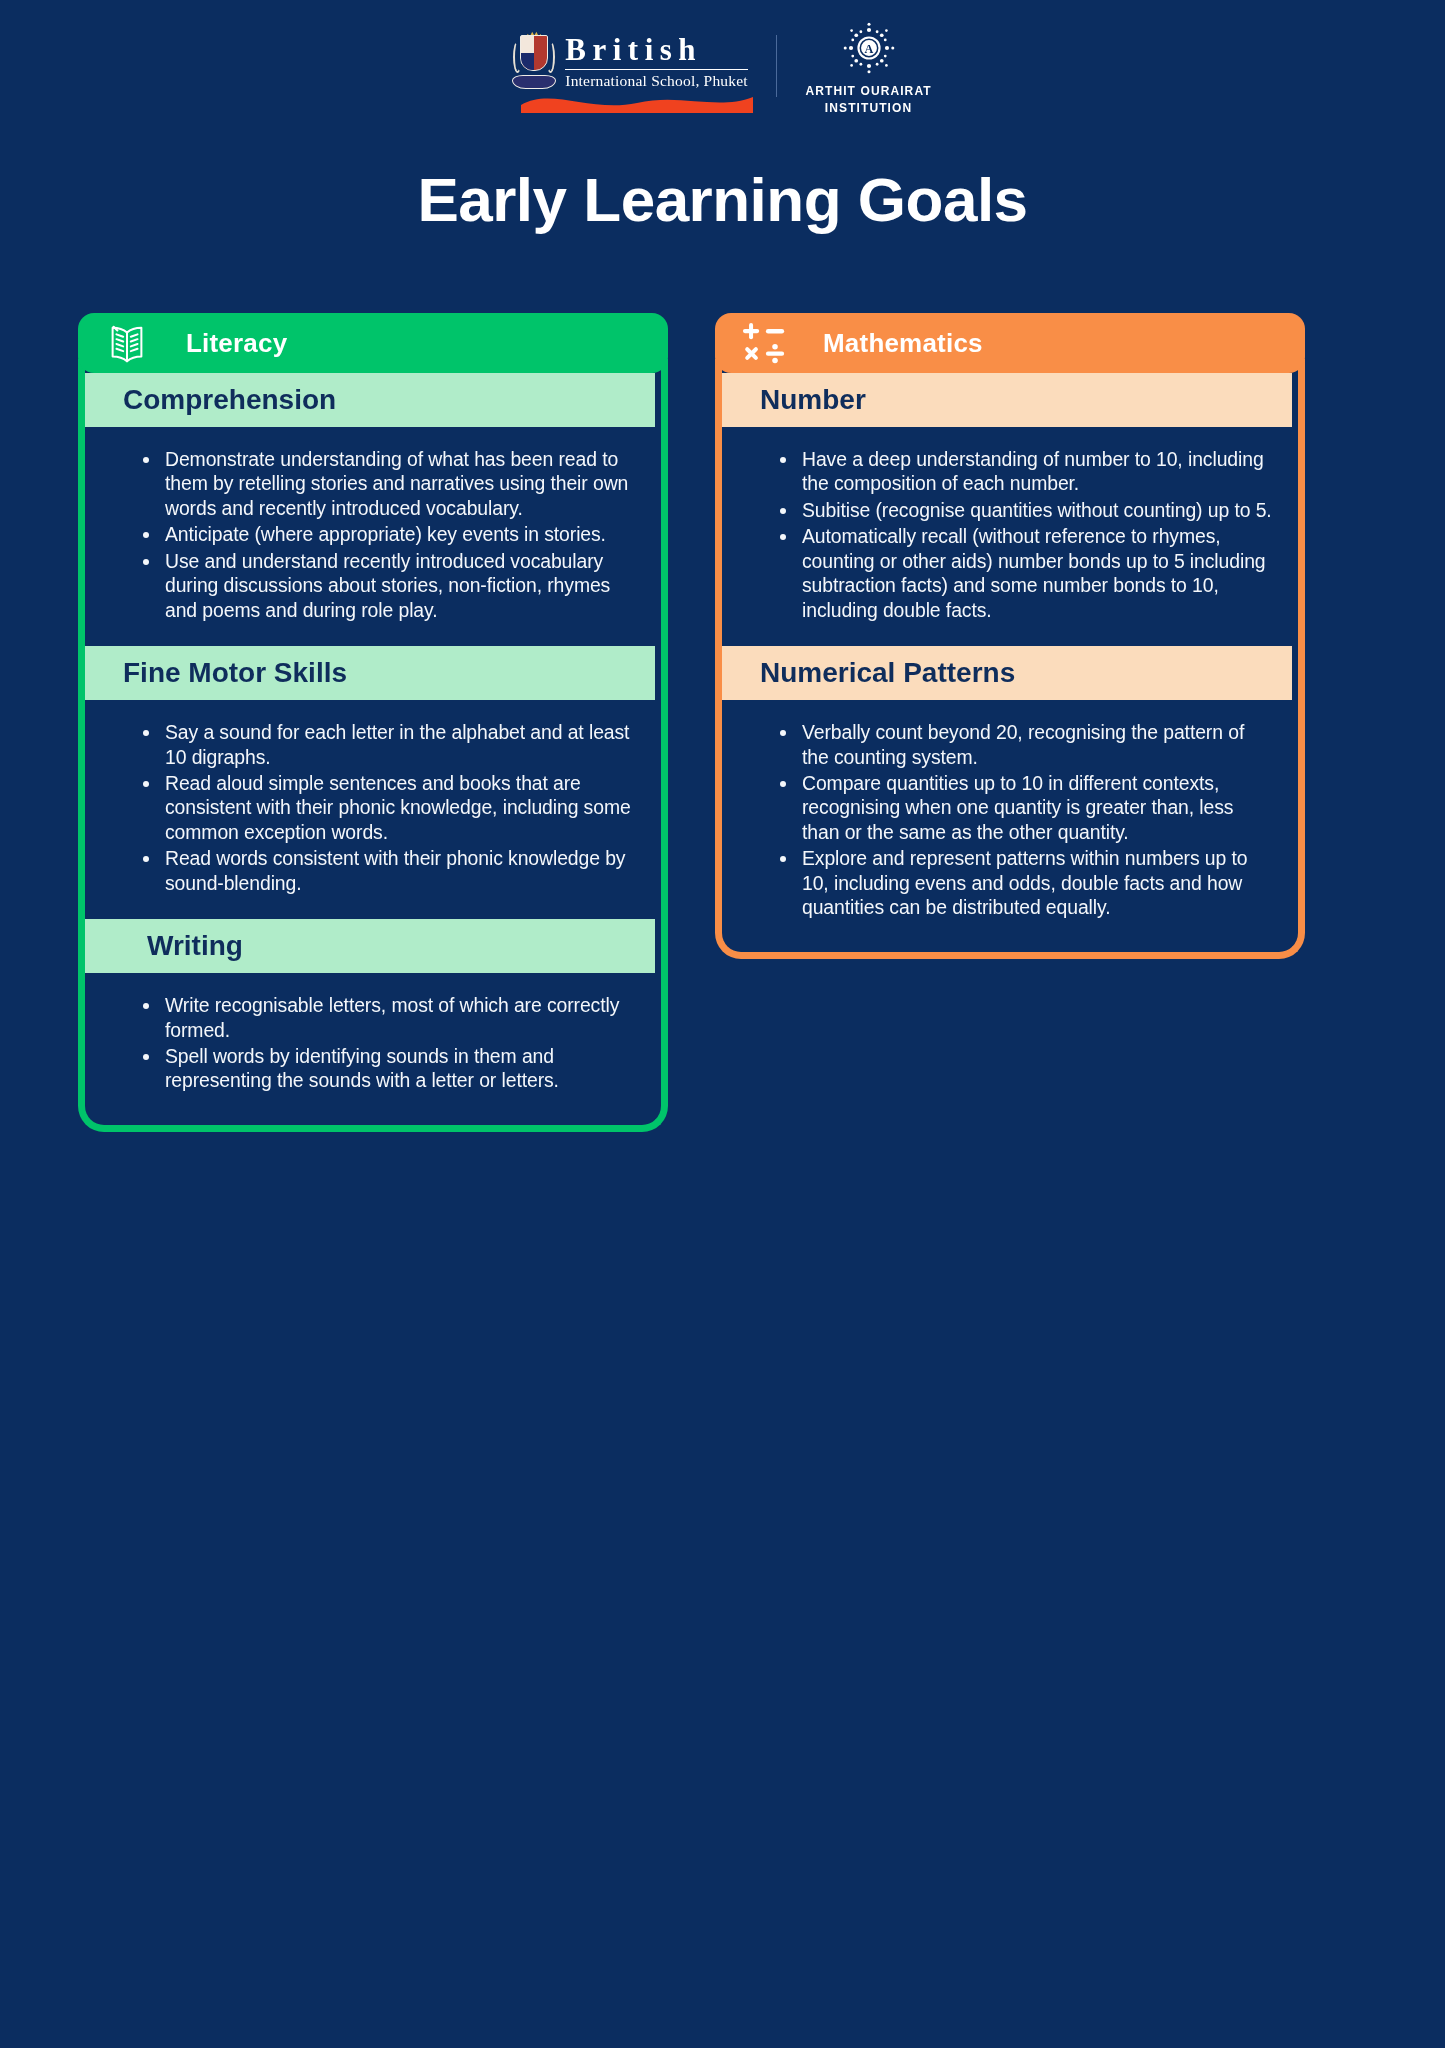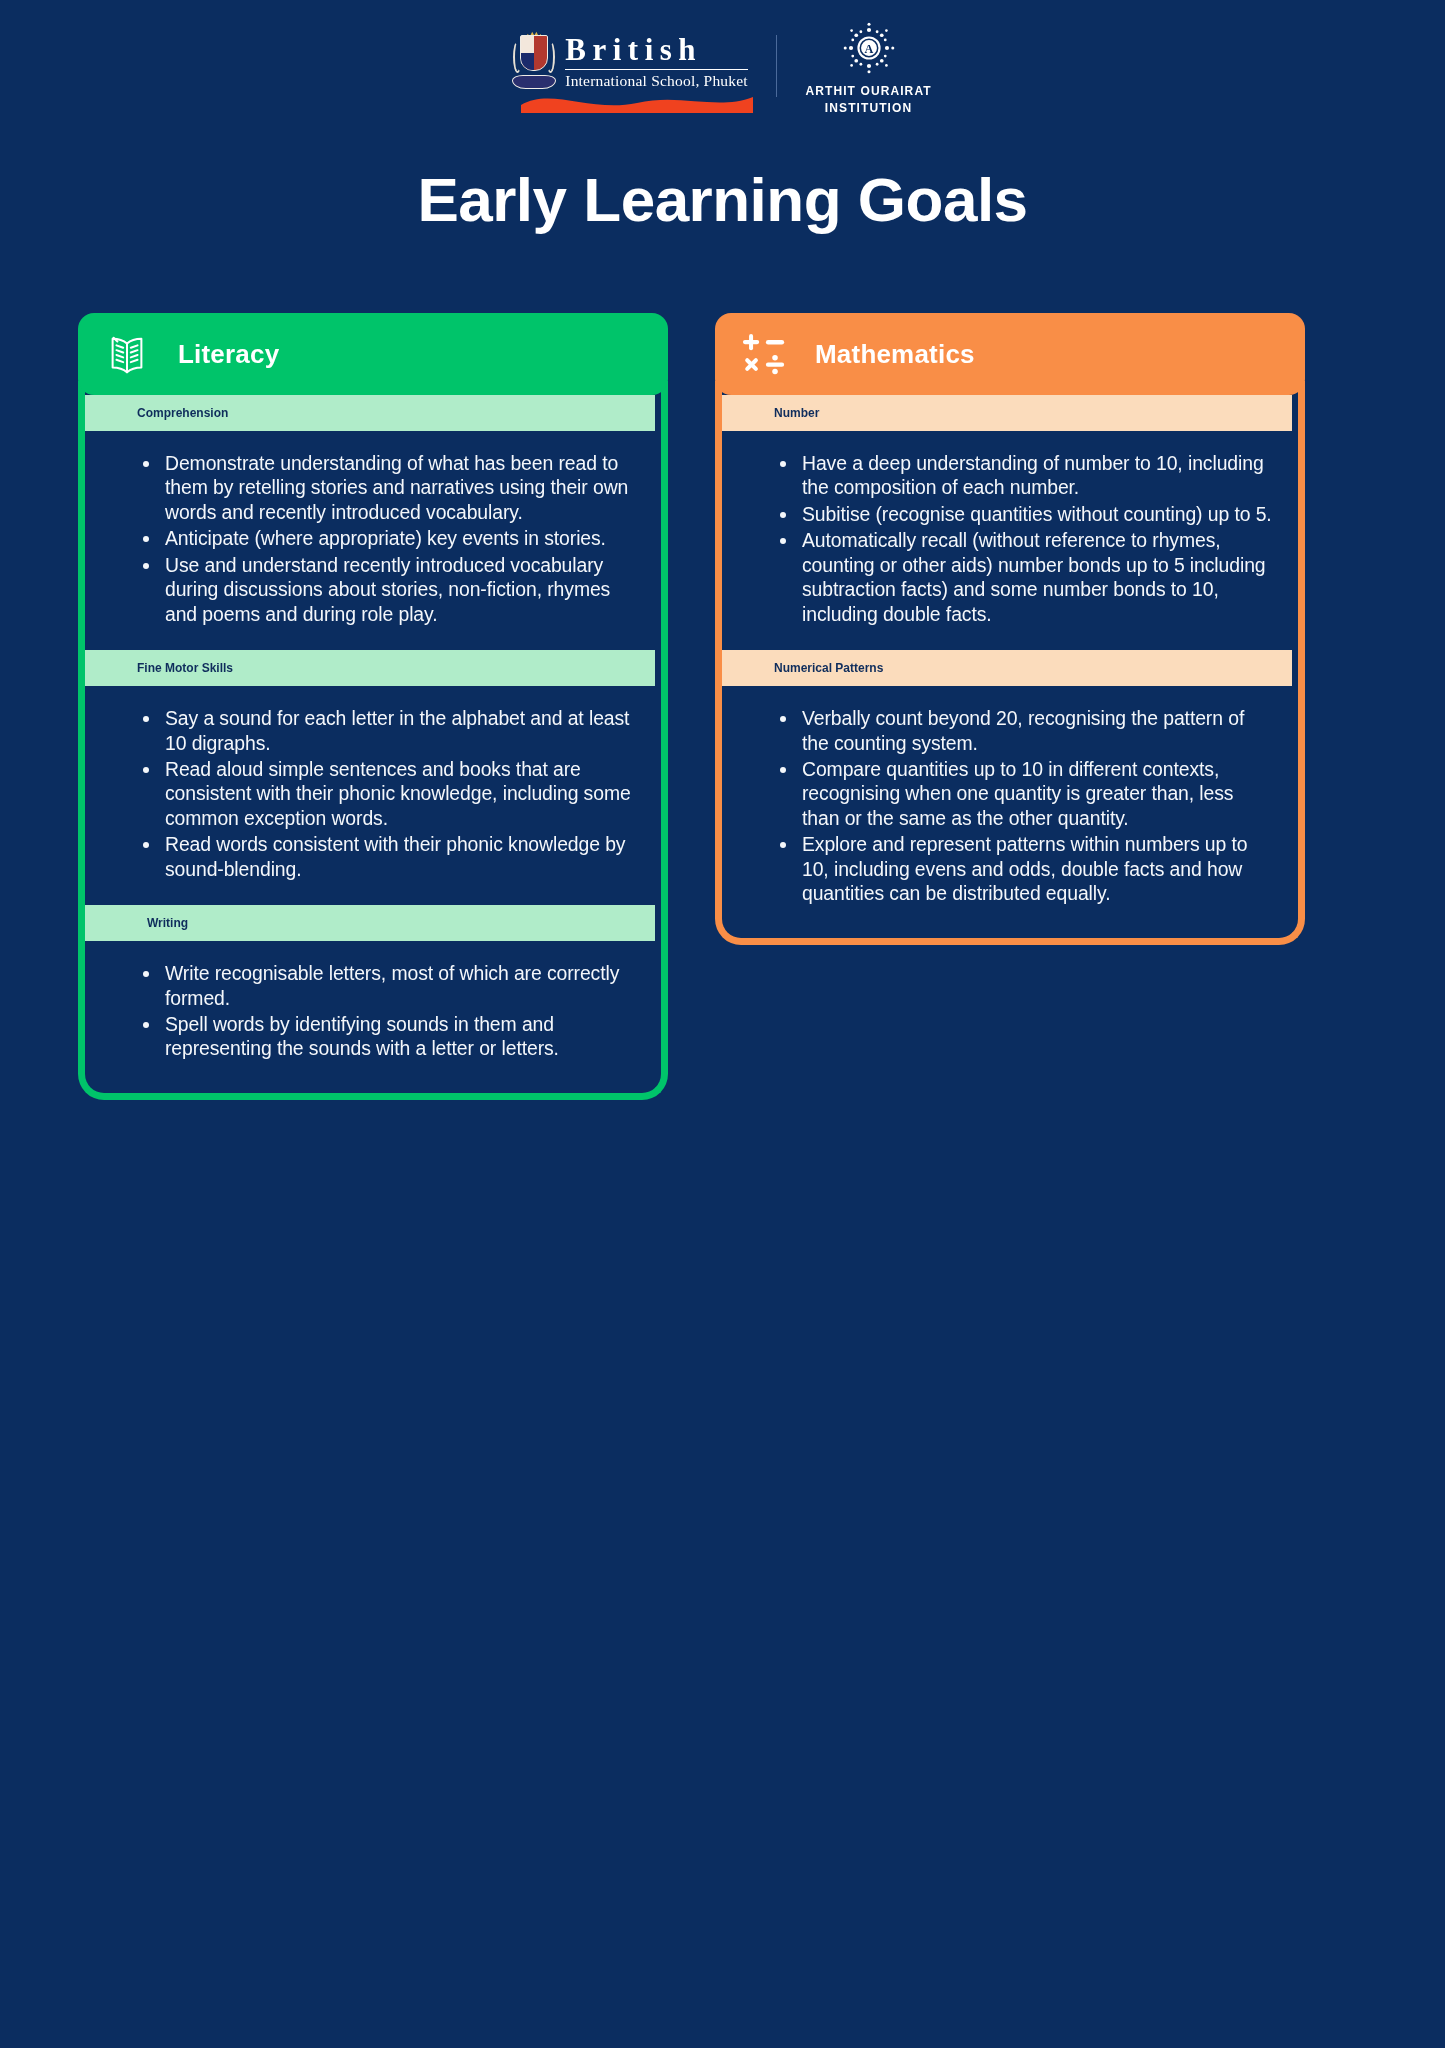--- a/index.html
+++ b/index.html
@@ -161,24 +161,24 @@
     display: flex;
     gap: 47px;
     padding: 0 78px;
     margin-top: 78px;
     align-items: flex-start;
   }
   .column { width: 590px; position: relative; }
 
   .card-head {
     border-radius: 16px;
-    height: 82px;
+    height: 60px;
     display: flex;
     align-items: center;
-    gap: 28px;
+    gap: 36px;
     padding: 7px 26px;
     position: relative;
     z-index: 3;
   }
   .card-head .head-icon { flex: none; width: 46px; height: 46px; }
   .card-head .head-title {
     font-size: 26px;
     font-weight: 700;
     color: #ffffff;
     letter-spacing: 0.2px;
@@ -192,22 +192,22 @@
     border-bottom-width: 7px;
     border-top-width: 0;
     border-style: solid;
     border-radius: 0 0 26px 26px;
     position: relative;
     z-index: 1;
     background: #0b2d60;
   }
 
   .section-head {
-    padding: 11px 0 11px 52px;
-    font-size: 12px;
+    padding: 11px 0 11px 38px;
+    font-size: 28px;
     font-weight: 700;
     color: #0f2d5c;
     margin-right: 6px;
   }
   .section-head.indent { padding-left: 62px; }
 
   ul.goal-list {
     list-style: none;
     padding: 20px 24px 22px 58px;
     margin: 0;

